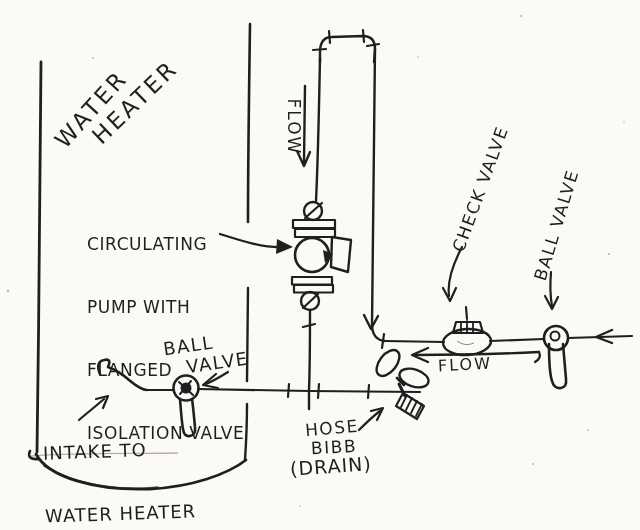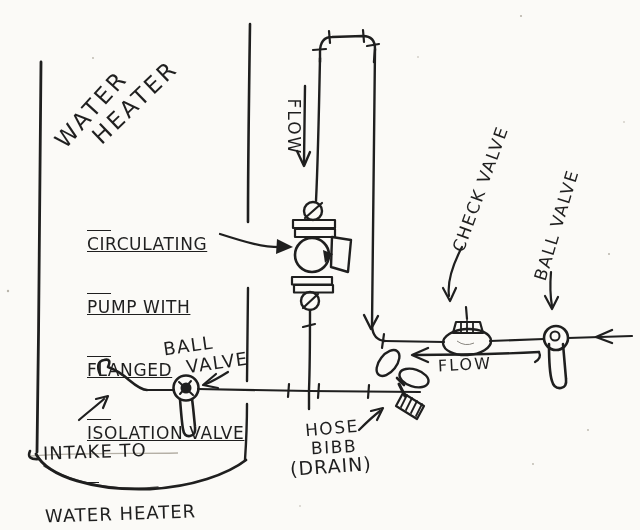--- a/index.html
+++ b/index.html
@@ -11,21 +11,21 @@
   svg{position:absolute;left:0;top:0;}
   .ink{stroke:#1f1f1f;fill:none;stroke-linecap:round;stroke-linejoin:round;}
   .lbl{
     position:absolute;white-space:pre;color:#1f1f1f;
     font-family:"DejaVu Sans",sans-serif;font-weight:500;
   }
   .water1{left:69px;top:127px;font-size:23px;letter-spacing:3px;
           transform:rotate(-48deg);transform-origin:left bottom;}
   .water2{left:105px;top:123px;font-size:23px;letter-spacing:3px;
           transform:rotate(-44deg);transform-origin:left bottom;}
-  .pumpnote{left:87px;top:192px;font-size:17px;line-height:21px;letter-spacing:0.6px;text-decoration:underline;}
+  .pumpnote{left:87px;top:192px;font-size:17px;line-height:21px;letter-spacing:0.6px;}
   .flowdown{left:266px;top:117px;font-size:17px;letter-spacing:2px;
             transform:rotate(90deg);}
   .checkvalve{left:414px;top:179px;font-size:17px;letter-spacing:1.5px;
               transform:rotate(-70deg);}
   .ballvalveR{left:499px;top:215px;font-size:17px;letter-spacing:1.5px;
               transform:rotate(-73deg);}
   .ballL1{left:163px;top:335px;font-size:18px;letter-spacing:1.5px;transform:rotate(-8deg);}
   .ballL2{left:186px;top:352px;font-size:18px;letter-spacing:1.5px;transform:rotate(-8deg);}
   .intake{left:44px;top:398px;font-size:18px;line-height:21px;letter-spacing:1px;
           transform:rotate(-2deg);}

